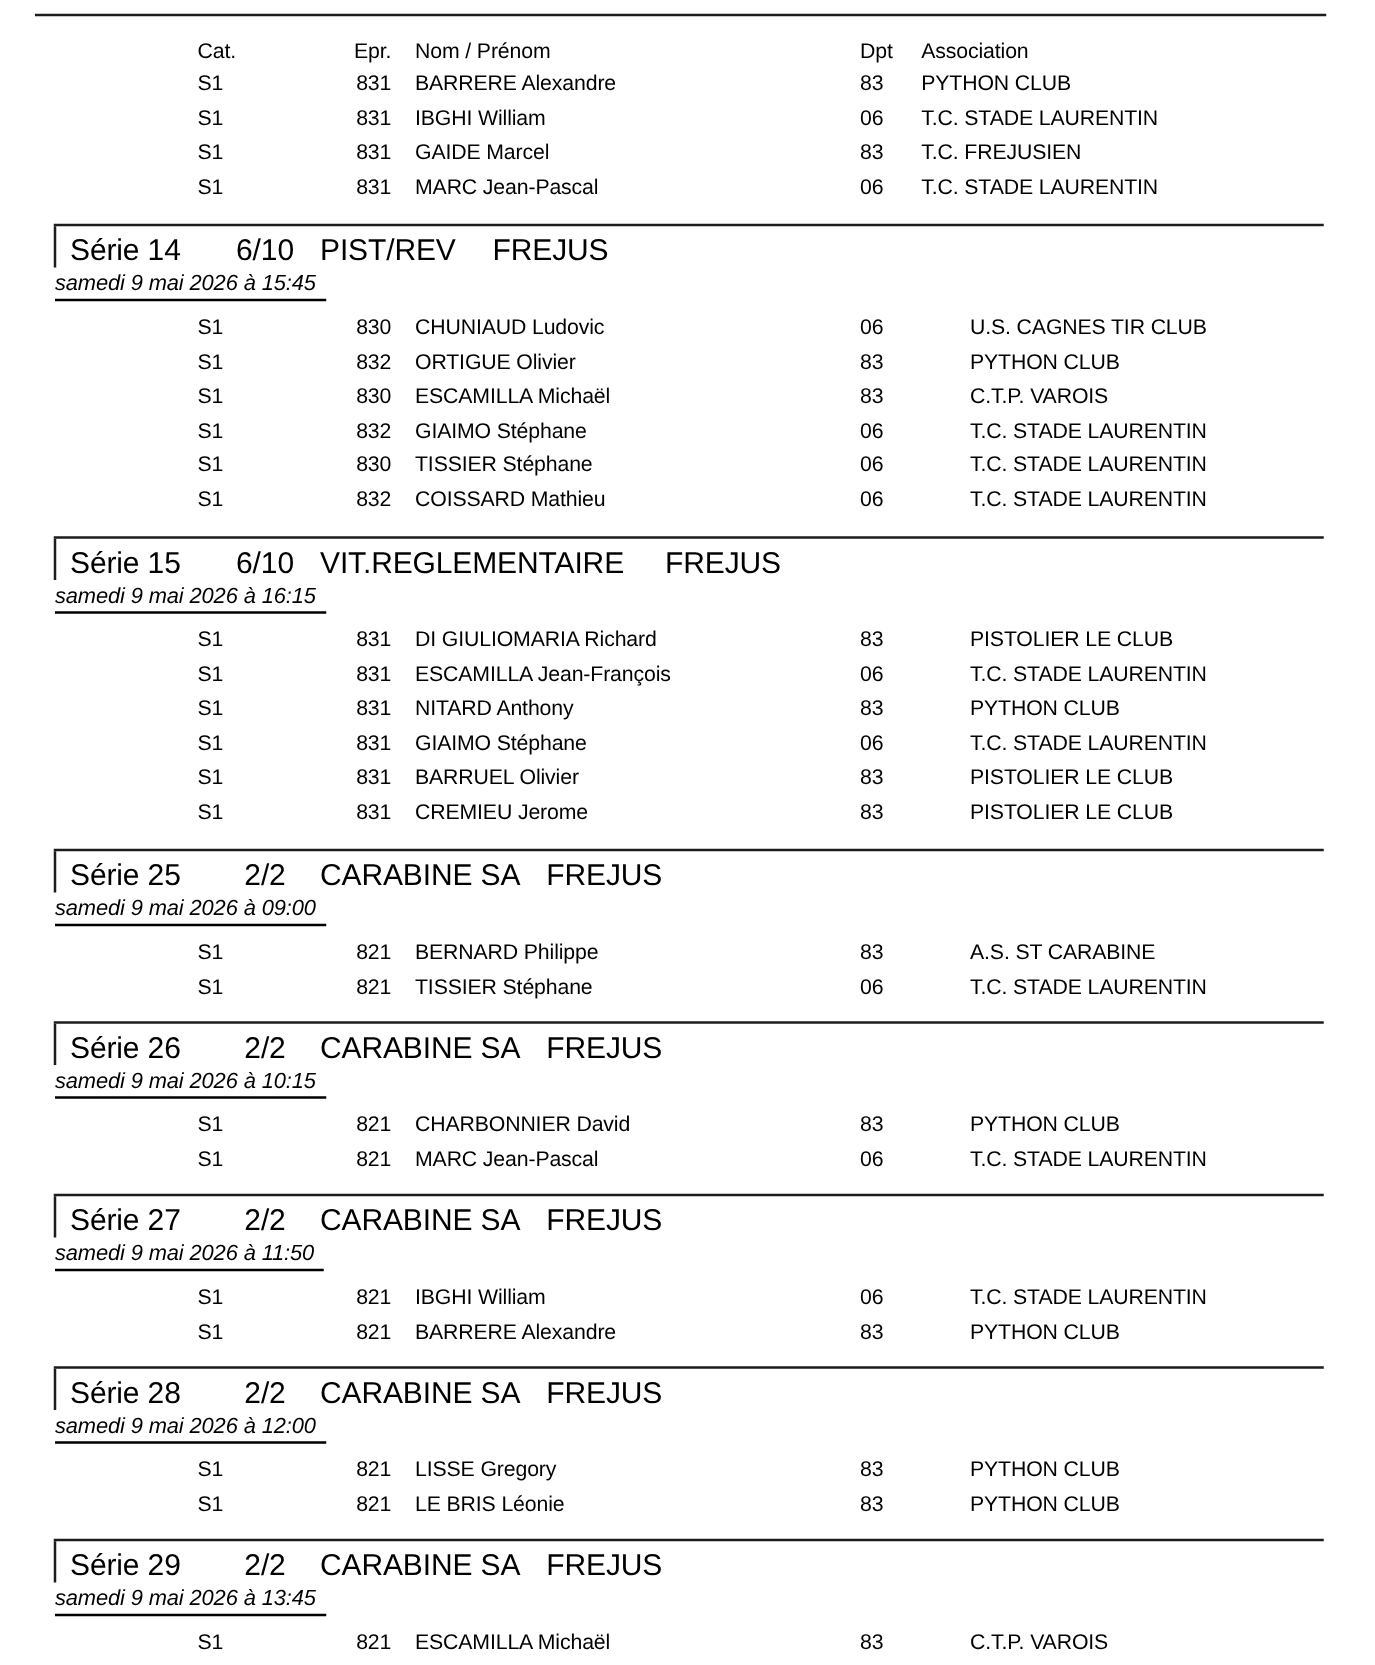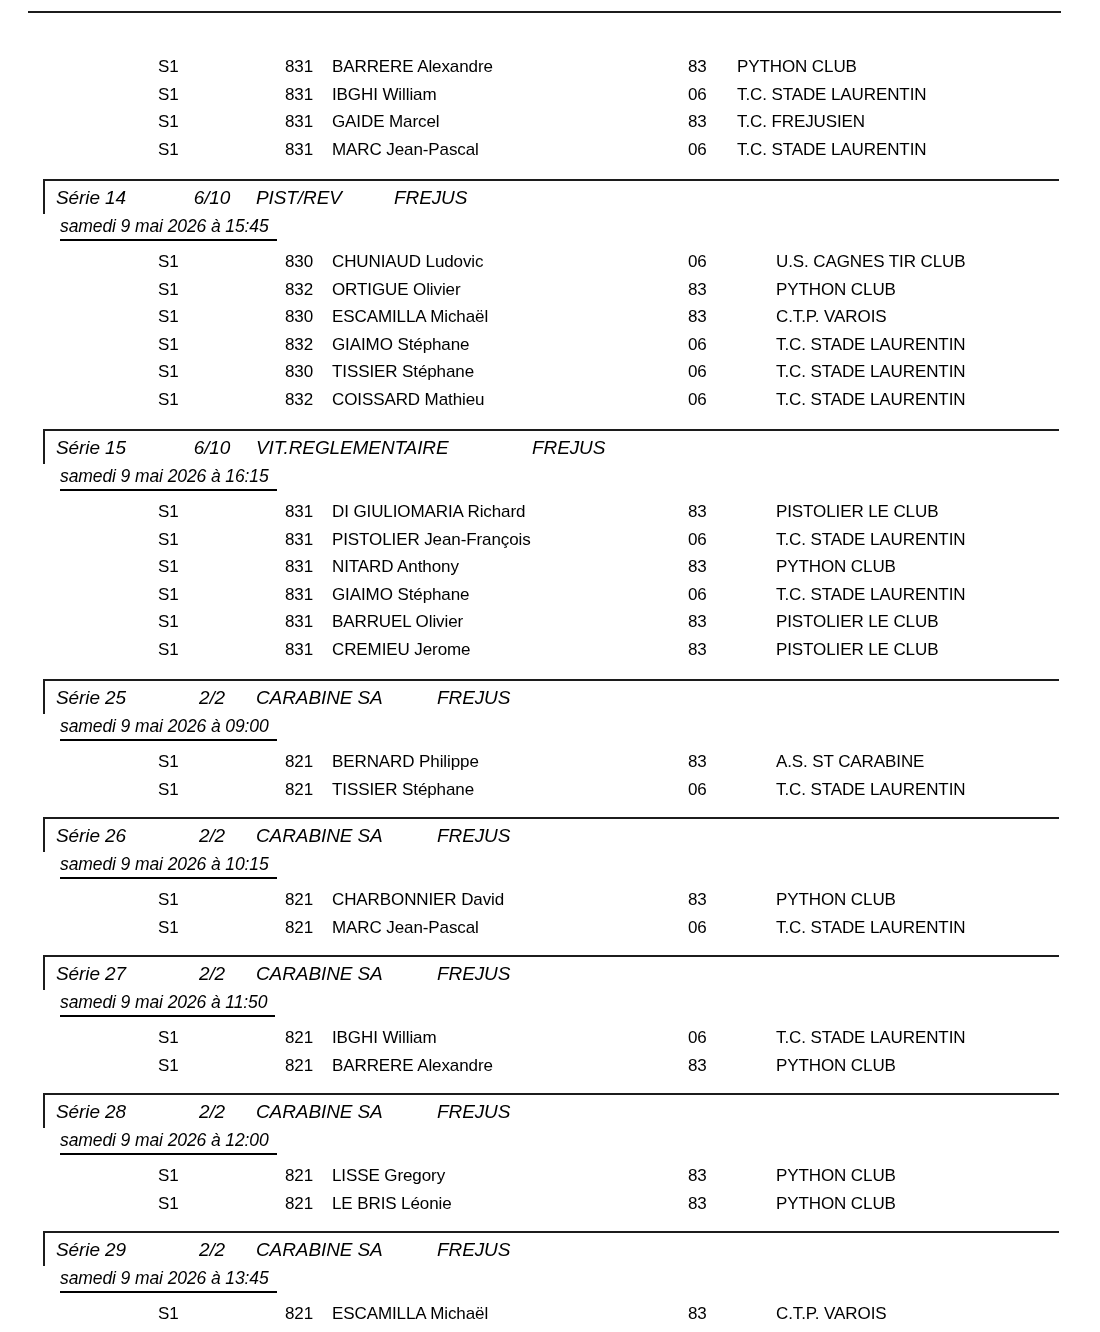--- a/index.html
+++ b/index.html
@@ -26,48 +26,55 @@
   .serie{position:absolute;left:43px;width:1016px;border-top:2px solid #1c1c1c;}
   .serie::before{content:"";position:absolute;left:0;top:0;width:2px;height:33px;background:#1c1c1c;}
   .sec-0{top:179px;height:248px;}
   .sec-1{top:429px;height:248px;}
   .sec-2{top:679px;height:136px;}
   .sec-3{top:817px;height:136px;}
   .sec-4{top:955px;height:136px;}
   .sec-5{top:1093px;height:136px;}
   .sec-6{top:1231px;height:99px;}
 
-  .sh{position:absolute;top:6px;font-size:19px;white-space:nowrap;font-style:italic;}
+  .sh{position:absolute;top:6px;font-size:24px;white-space:nowrap;}
   .sh-label{left:13px;}
   .sh-slots{left:104px;width:130px;text-align:center;}
   .sh-disc{left:213px;}
   .sec-0 .sh-loc{left:351px;}
   .sec-1 .sh-loc{left:489px;}
   .sec-2 .sh-loc,.sec-3 .sh-loc,.sec-4 .sh-loc,.sec-5 .sh-loc,.sec-6 .sh-loc{left:394px;}
 
   .date{
     position:absolute;left:1px;top:35px;font-style:italic;font-size:17.5px;
-    border-bottom:2px solid #000;padding:0 8px 2px 0;white-space:nowrap;margin-left:16px;
+    border-bottom:2px solid #000;padding:0 8px 2px 0;white-space:nowrap;
   }
 
   .serie .rows{position:absolute;left:0;top:71px;width:100%;}
   
   .serie .cell.cat{left:115px;}
   .serie .cell.epr{left:215px;width:55px;}
   .serie .cell.name{left:289px;}
   .serie .cell.dpt{left:645px;}
   .serie .cell.assoc{left:694px;margin-left:39px;}
 </style>
 </head>
 <body>
 
 <div class="page">
 
   <div class="topline"></div>
 
+  <div class="colhead">
+    <span class="cell cat">Cat.</span>
+    <span class="cell epr">Epr.</span>
+    <span class="cell name">Nom / Prénom</span>
+    <span class="cell dpt">Dpt</span>
+    <span class="cell assoc">Association</span>
+  </div>
 
   <div class="cont-rows">
     <div class="row">
       <span class="cell cat">S1</span>
       <span class="cell epr">831</span>
       <span class="cell name">BARRERE Alexandre</span>
       <span class="cell dpt">83</span>
       <span class="cell assoc">PYTHON CLUB</span>
     </div>
     <div class="row">
@@ -155,21 +162,21 @@
       <div class="row">
         <span class="cell cat">S1</span>
         <span class="cell epr">831</span>
         <span class="cell name">DI GIULIOMARIA Richard</span>
         <span class="cell dpt">83</span>
         <span class="cell assoc">PISTOLIER LE CLUB</span>
       </div>
       <div class="row">
         <span class="cell cat">S1</span>
         <span class="cell epr">831</span>
-        <span class="cell name">PISTOLIER Jean-François</span>
+        <span class="cell name">ESCAMILLA Jean-François</span>
         <span class="cell dpt">06</span>
         <span class="cell assoc">T.C. STADE LAURENTIN</span>
       </div>
       <div class="row">
         <span class="cell cat">S1</span>
         <span class="cell epr">831</span>
         <span class="cell name">NITARD Anthony</span>
         <span class="cell dpt">83</span>
         <span class="cell assoc">PYTHON CLUB</span>
       </div>

